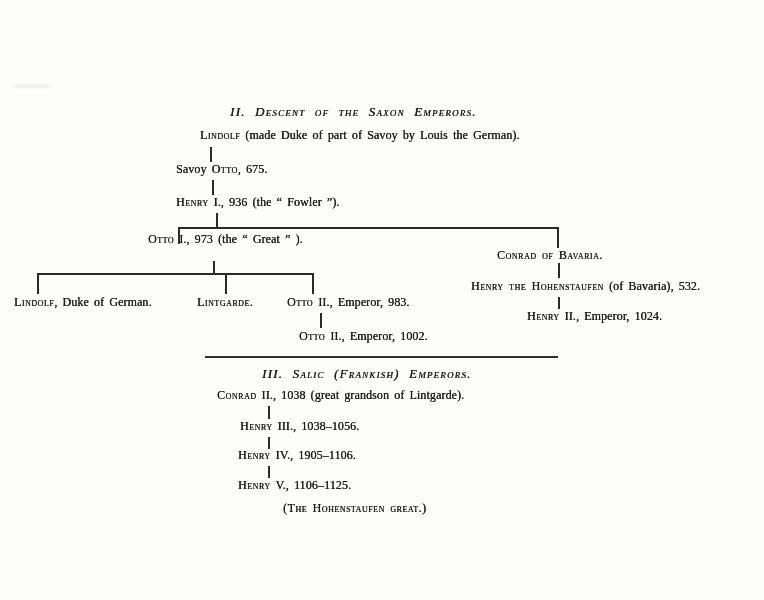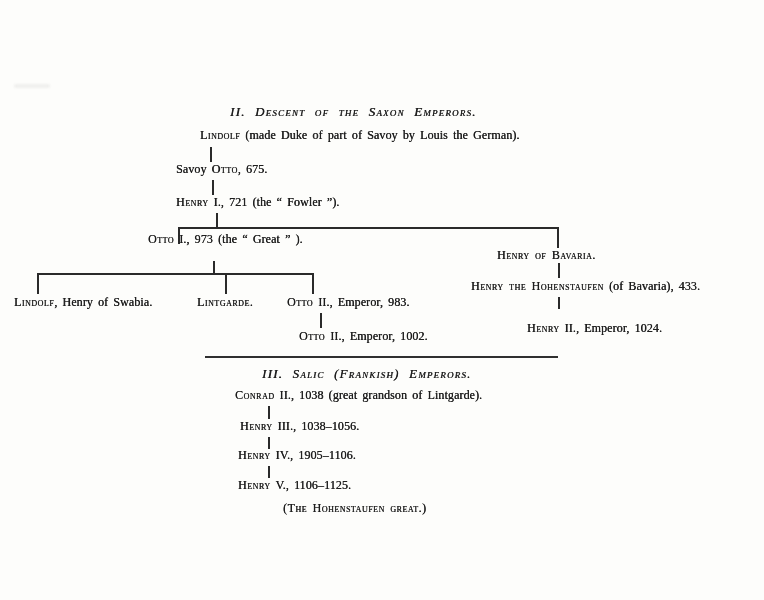--- a/index.html
+++ b/index.html
@@ -31,53 +31,53 @@
 <div class="smudge" style="left:14px;top:84px;width:36px;height:4px"></div>
 
 <div class="sec-title sc" style="left:230px;top:105px">II. Descent of the Saxon Emperors.</div>
 
 <div class="node" style="left:200px;top:129px"><span class="sc">Lindolf</span><span class="pl"> (made Duke of part of Savoy by Louis the German).</span></div>
 <div class="vline" style="left:210px;top:147px;height:15px"></div>
 
 <div class="node" style="left:176px;top:163px"><span class="pl">Savoy </span><span class="sc">Otto</span><span class="pl">, 675.</span></div>
 <div class="vline" style="left:212px;top:180px;height:15px"></div>
 
-<div class="node" style="left:176px;top:196px"><span class="sc">Henry</span><span class="pl"> I., 721 (the “ Fowler ”).</span></div>
+<div class="node" style="left:176px;top:196px"><span class="sc">Henry</span><span class="pl"> I., 936 (the “ Fowler ”).</span></div>
 <div class="vline" style="left:216px;top:213px;height:15px"></div>
 
 <div class="hline" style="left:178px;top:227px;width:381px"></div>
 <div class="vline" style="left:178px;top:227px;height:17px"></div>
 <div class="vline" style="left:557px;top:227px;height:21px"></div>
 
 <div class="node" style="left:148px;top:233px"><span class="sc">Otto</span><span class="pl"> I., 973 (the “ Great ” ).</span></div>
-<div class="node" style="left:497px;top:249px"><span class="sc">Henry of Bavaria.</span></div>
+<div class="node" style="left:497px;top:249px"><span class="sc">Conrad of Bavaria.</span></div>
 
 <div class="vline" style="left:213px;top:261px;height:13px"></div>
 <div class="hline" style="left:37px;top:273px;width:277px"></div>
 <div class="vline" style="left:37px;top:273px;height:21px"></div>
 <div class="vline" style="left:225px;top:273px;height:21px"></div>
 <div class="vline" style="left:312px;top:273px;height:21px"></div>
 
-<div class="node" style="left:14px;top:296px"><span class="sc">Lindolf</span><span class="pl">, Henry of Swabia.</span></div>
+<div class="node" style="left:14px;top:296px"><span class="sc">Lindolf</span><span class="pl">, Duke of German.</span></div>
 <div class="node" style="left:197px;top:296px"><span class="sc">Lintgarde.</span></div>
 <div class="node" style="left:287px;top:296px"><span class="sc">Otto</span><span class="pl"> II., Emperor, 983.</span></div>
 
 <div class="vline" style="left:320px;top:313px;height:15px"></div>
 <div class="node" style="left:299px;top:330px"><span class="sc">Otto</span><span class="pl"> II., Emperor, 1002.</span></div>
 
 <div class="vline" style="left:558px;top:263px;height:15px"></div>
-<div class="node" style="left:471px;top:280px"><span class="sc">Henry the Hohenstaufen</span><span class="pl"> (of Bavaria), 433.</span></div>
+<div class="node" style="left:471px;top:280px"><span class="sc">Henry the Hohenstaufen</span><span class="pl"> (of Bavaria), 532.</span></div>
 <div class="vline" style="left:558px;top:297px;height:12px"></div>
-<div class="node" style="left:527px;top:322px"><span class="sc">Henry</span><span class="pl"> II., Emperor, 1024.</span></div>
+<div class="node" style="left:527px;top:310px"><span class="sc">Henry</span><span class="pl"> II., Emperor, 1024.</span></div>
 
 <div class="rule" style="left:205px;top:356px;width:353px"></div>
 
 <div class="sec-title sc" style="left:262px;top:367px">III. Salic (Frankish) Emperors.</div>
 
-<div class="node" style="left:235px;top:389px"><span class="sc">Conrad</span><span class="pl"> II., 1038 (great grandson of Lintgarde).</span></div>
+<div class="node" style="left:217px;top:389px"><span class="sc">Conrad</span><span class="pl"> II., 1038 (great grandson of Lintgarde).</span></div>
 <div class="vline" style="left:268px;top:406px;height:13px"></div>
 
 <div class="node" style="left:240px;top:420px"><span class="sc">Henry</span><span class="pl"> III., 1038–1056.</span></div>
 <div class="vline" style="left:268px;top:437px;height:12px"></div>
 
 <div class="node" style="left:238px;top:449px"><span class="sc">Henry</span><span class="pl"> IV., 1905–1106.</span></div>
 <div class="vline" style="left:268px;top:466px;height:12px"></div>
 
 <div class="node" style="left:238px;top:479px"><span class="sc">Henry</span><span class="pl"> V., 1106–1125.</span></div>
 

